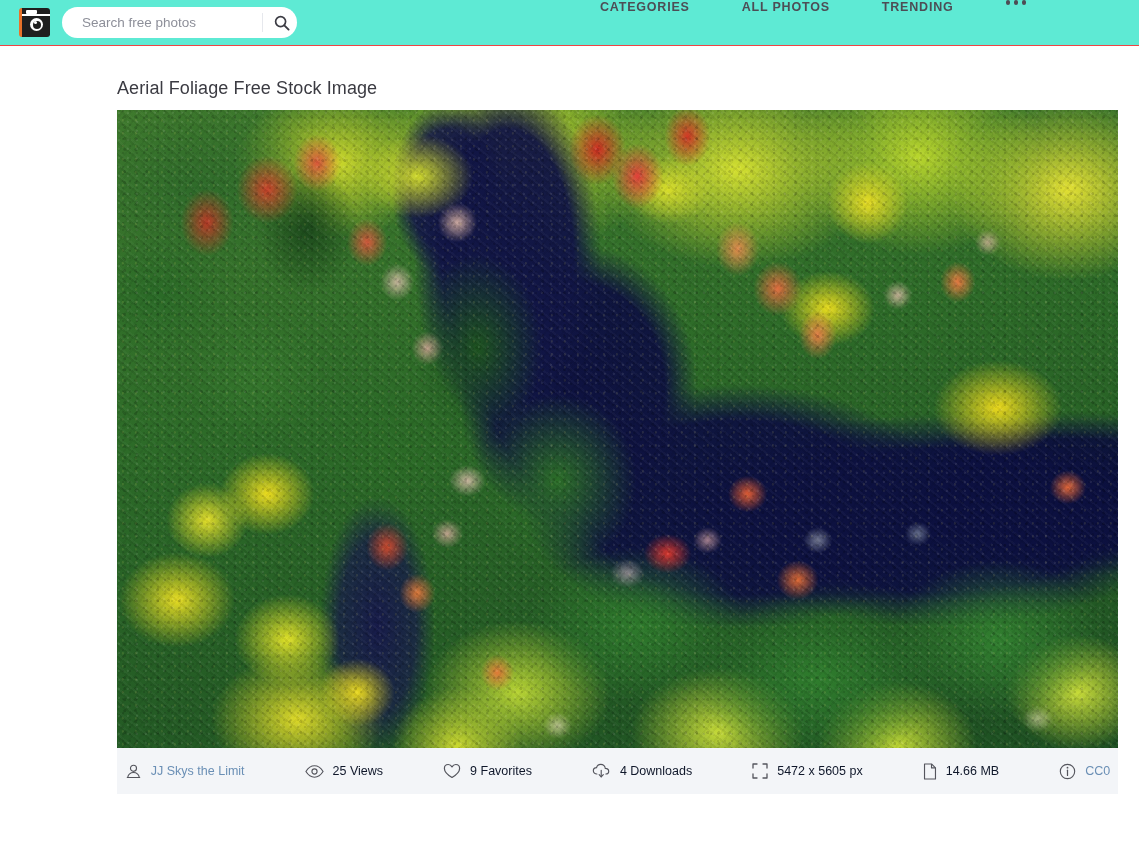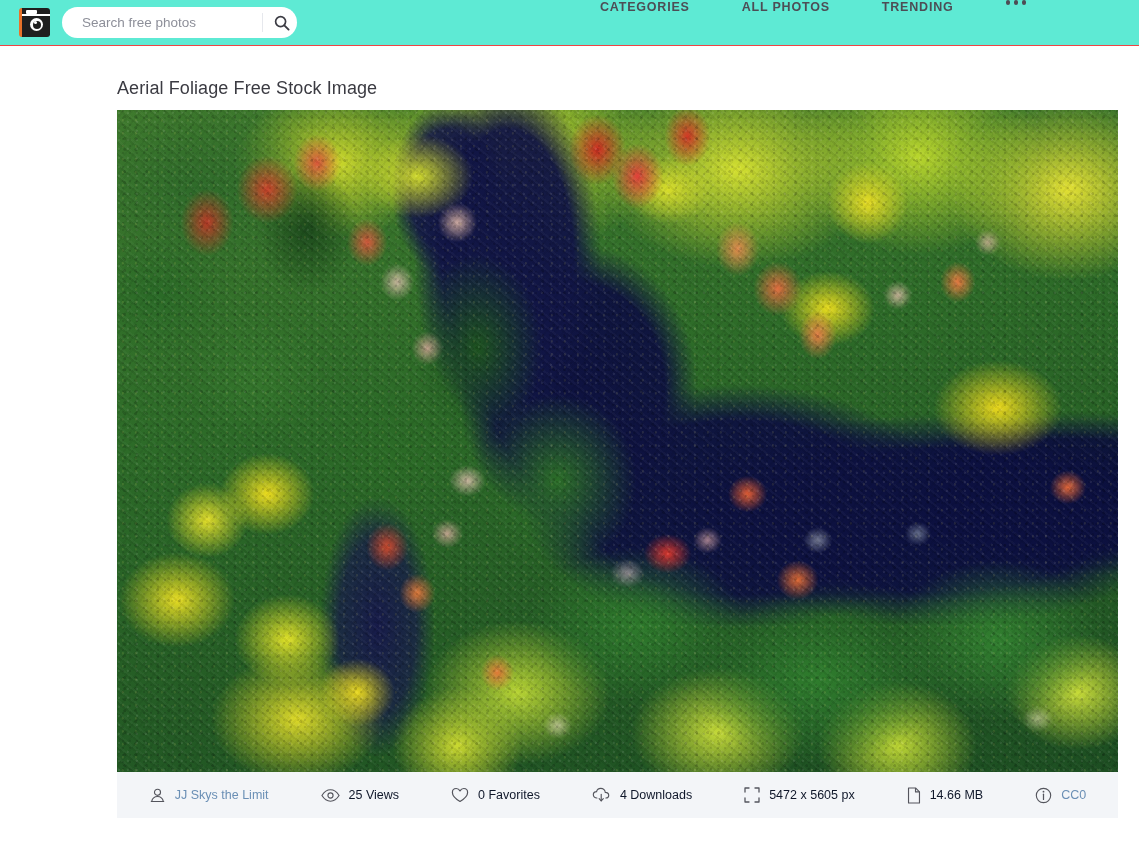--- a/index.html
+++ b/index.html
@@ -243,25 +243,25 @@
       repeating-linear-gradient(38deg, rgba(0,0,0,0.10) 0 2px, rgba(255,255,255,0.05) 2px 4px, transparent 4px 9px),
       repeating-linear-gradient(-52deg, rgba(0,0,0,0.08) 0 2px, transparent 2px 7px);
     opacity: 0.55;
   }
   .l-vignette {
     background: radial-gradient(ellipse 120% 115% at 50% 48%, rgba(0,0,0,0) 58%, rgba(0,0,0,0.22) 100%);
   }
 
   
   #meta-bar {
-    position: absolute; left: 117px; top: 772px;
+    position: absolute; left: 117px; top: 748px;
     width: 1001px; height: 46px;
     background: #f3f5f8;
     display: flex; justify-content: center;
-    gap: 4px;
+    gap: 12px;
   }
   .meta-item {
     display: flex; align-items: center;
     gap: 9px;
     font-size: 12.5px;
     color: #0f172a;
     margin: 0 24px;
     white-space: nowrap;
   }
   .meta-item.link-text { color: #6a8fb5; cursor: pointer; }
@@ -340,21 +340,21 @@
     </span>
     <span>25 Views</span>
   </div>
 
   <div class="meta-item">
     <span class="meta-icon">
       <svg width="18" height="16" viewBox="0 0 18 16" aria-hidden="true">
         <path d="M9 14.4 C9 14.4 1.4 9.9 1.4 5.4 C1.4 3.1 3.1 1.5 5.2 1.5 C6.8 1.5 8.2 2.5 9 3.9 C9.8 2.5 11.2 1.5 12.8 1.5 C14.9 1.5 16.6 3.1 16.6 5.4 C16.6 9.9 9 14.4 9 14.4 Z" fill="none" stroke="#54555d" stroke-width="1.2" stroke-linejoin="round"></path>
       </svg>
     </span>
-    <span>0 Favorites</span>
+    <span>9 Favorites</span>
   </div>
 
   <div class="meta-item">
     <span class="meta-icon">
       <svg width="19" height="16" viewBox="0 0 20 16" aria-hidden="true">
         <path d="M5.2 11.2 C3 11.2 1.4 9.7 1.4 7.8 C1.4 6 2.9 4.5 4.8 4.5 C5.2 2.5 7 1 9.2 1 C11.7 1 13.8 2.9 14 5.3 C16 5.4 17.6 6.9 17.6 8.5 C17.6 10 16.3 11.2 14.6 11.2" fill="none" stroke="#54555d" stroke-width="1.2" stroke-linecap="round"></path>
         <line x1="9.7" y1="7.4" x2="9.7" y2="14" stroke="#54555d" stroke-width="1.2" stroke-linecap="round"></line>
         <path d="M7.5 11.9 L9.7 14.2 L11.9 11.9" fill="none" stroke="#54555d" stroke-width="1.2" stroke-linecap="round" stroke-linejoin="round"></path>
       </svg>
     </span>

